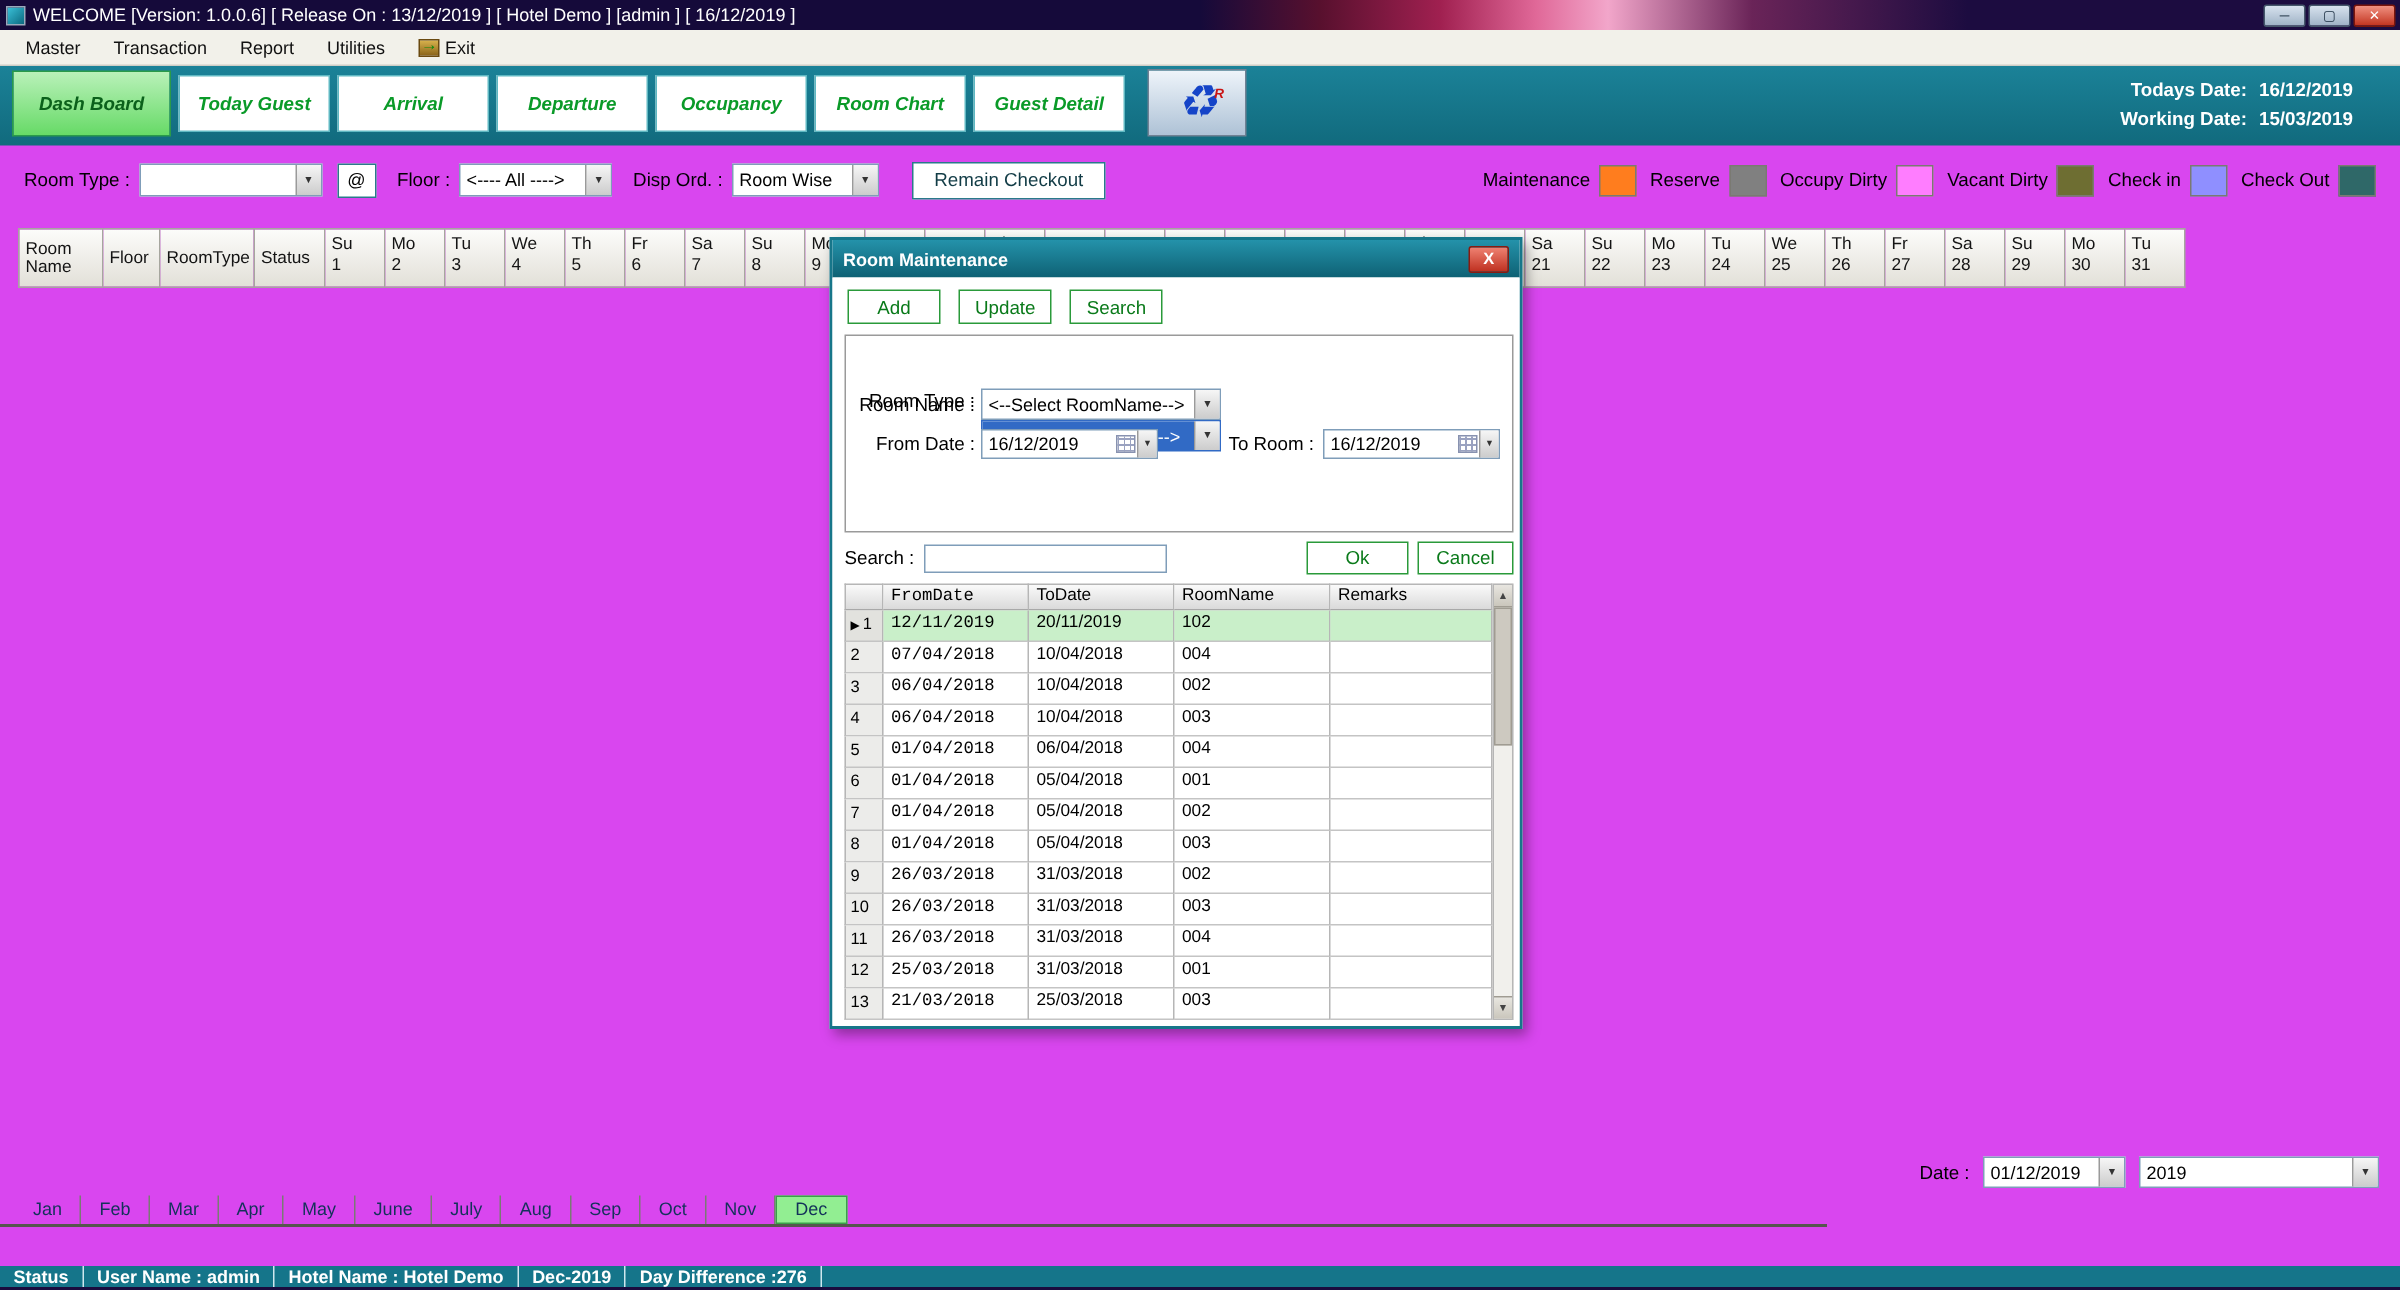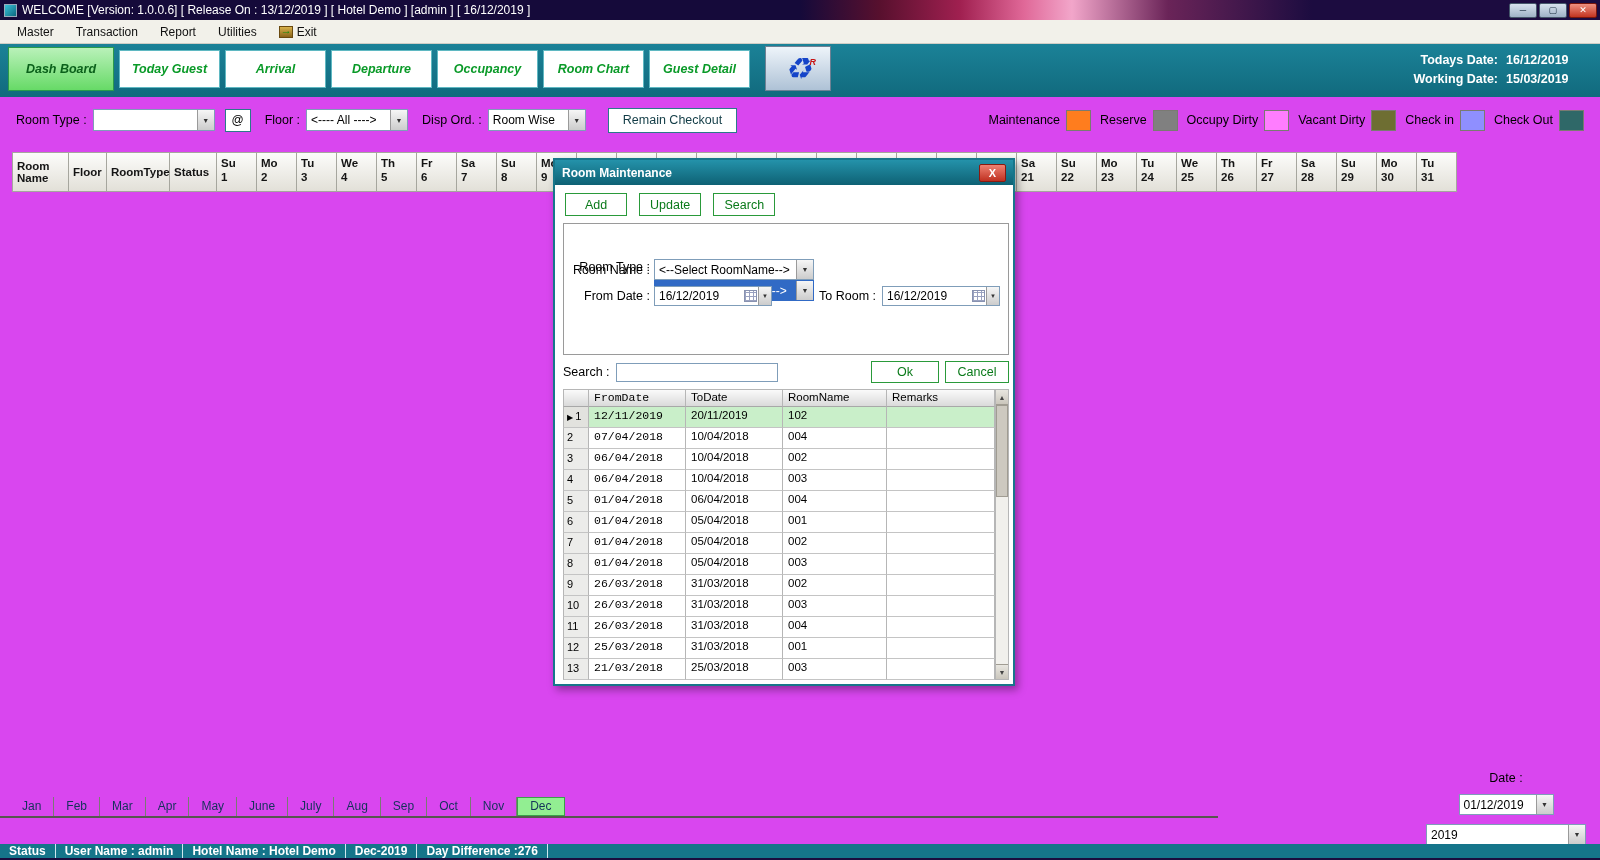--- a/index.html
+++ b/index.html
@@ -58,21 +58,21 @@
     font-size:12.5px; font-family:inherit; margin-left:16px; }
   .legend { margin-left:auto; display:flex; align-items:center; gap:9px; }
   .legend-item { display:flex; align-items:center; gap:6px; }
   .legend-label { font-size:12.5px; }
   .legend-swatch { width:25px; height:21px; border:1px solid #7a7a72; }
 
   
   .board-header { position:absolute; left:12px; top:152px; display:flex; }
   .cols, .days { display:contents; }
   .hcell { border:1px solid #a6a69e; border-left:none; background:linear-gradient(180deg,#fcfcfa,#e2e0d8);
-    height:40px; font-size:11.5px; color:#141414; padding:10px 4px;font-weight:bold; }
+    height:40px; font-size:11.5px; color:#141414; padding:10px 4px; }
   .cols > .hcell:first-child { border-left:1px solid #a6a69e; }
   .cols > .hcell:nth-child(1) { width:57px; }
   .cols > .hcell:nth-child(2) { width:38px; }
   .cols > .hcell:nth-child(3) { width:63px; }
   .cols > .hcell:nth-child(4) { width:47px; }
   .hcell.fixed { display:flex; align-items:center; }
   .hcell.day { width:40px; display:flex; flex-direction:column; line-height:14px; padding-top:3px; }
   .board-body { position:absolute; left:0; top:193px; width:1600px; height:575px; }
 
   
@@ -129,21 +129,21 @@
   .dg-row.selected .dg-c0::before { content:"▶"; font-size:8px; margin-right:2px; }
   .dg-scrollbar { position:absolute; right:0; top:0; width:14px; height:291px; background:#f1f0ec;
     border:1px solid #b6b6b6; }
   .sb-btn { height:15px; background:linear-gradient(180deg,#e8e6e0,#cac6bc); border-bottom:1px solid #a09c92;
     font-size:7px; color:#444; display:flex; align-items:center; justify-content:center; }
   .sb-btn.down { position:absolute; bottom:0; left:0; right:0; border-top:1px solid #a09c92; border-bottom:none; }
   .sb-thumb { position:absolute; left:0; right:0; top:15px; height:92px; background:#cdc9c0;
     border:1px solid #a09c92; }
 
   
-  .footer-controls { position:absolute; right:14px; top:771px; display:flex; align-items:center; gap:9px;flex-direction:column; }
+  .footer-controls { position:absolute; right:14px; top:771px; display:flex; align-items:center; gap:9px; }
   .footer-controls .combo { height:21px; }
   .fc-date { width:95px; } .fc-year { width:160px; }
   .months { position:absolute; left:10px; top:797px; display:flex; height:19px; }
   .month-tab { padding:2px 12px 3px; font-size:12px; color:#14325a; border-right:1px solid #7a7a74;
     cursor:default; white-space:nowrap; }
   .month-tab.active { background:#92ee92; border:1px solid #3aa04a; padding-top:1px; }
   .month-line { position:absolute; left:0; top:816px; width:1218px; height:2px; background:#56564e; }
 
   
   .statusbar { position:absolute; left:0; top:844px; width:1600px; height:14px; background:#15758a;

